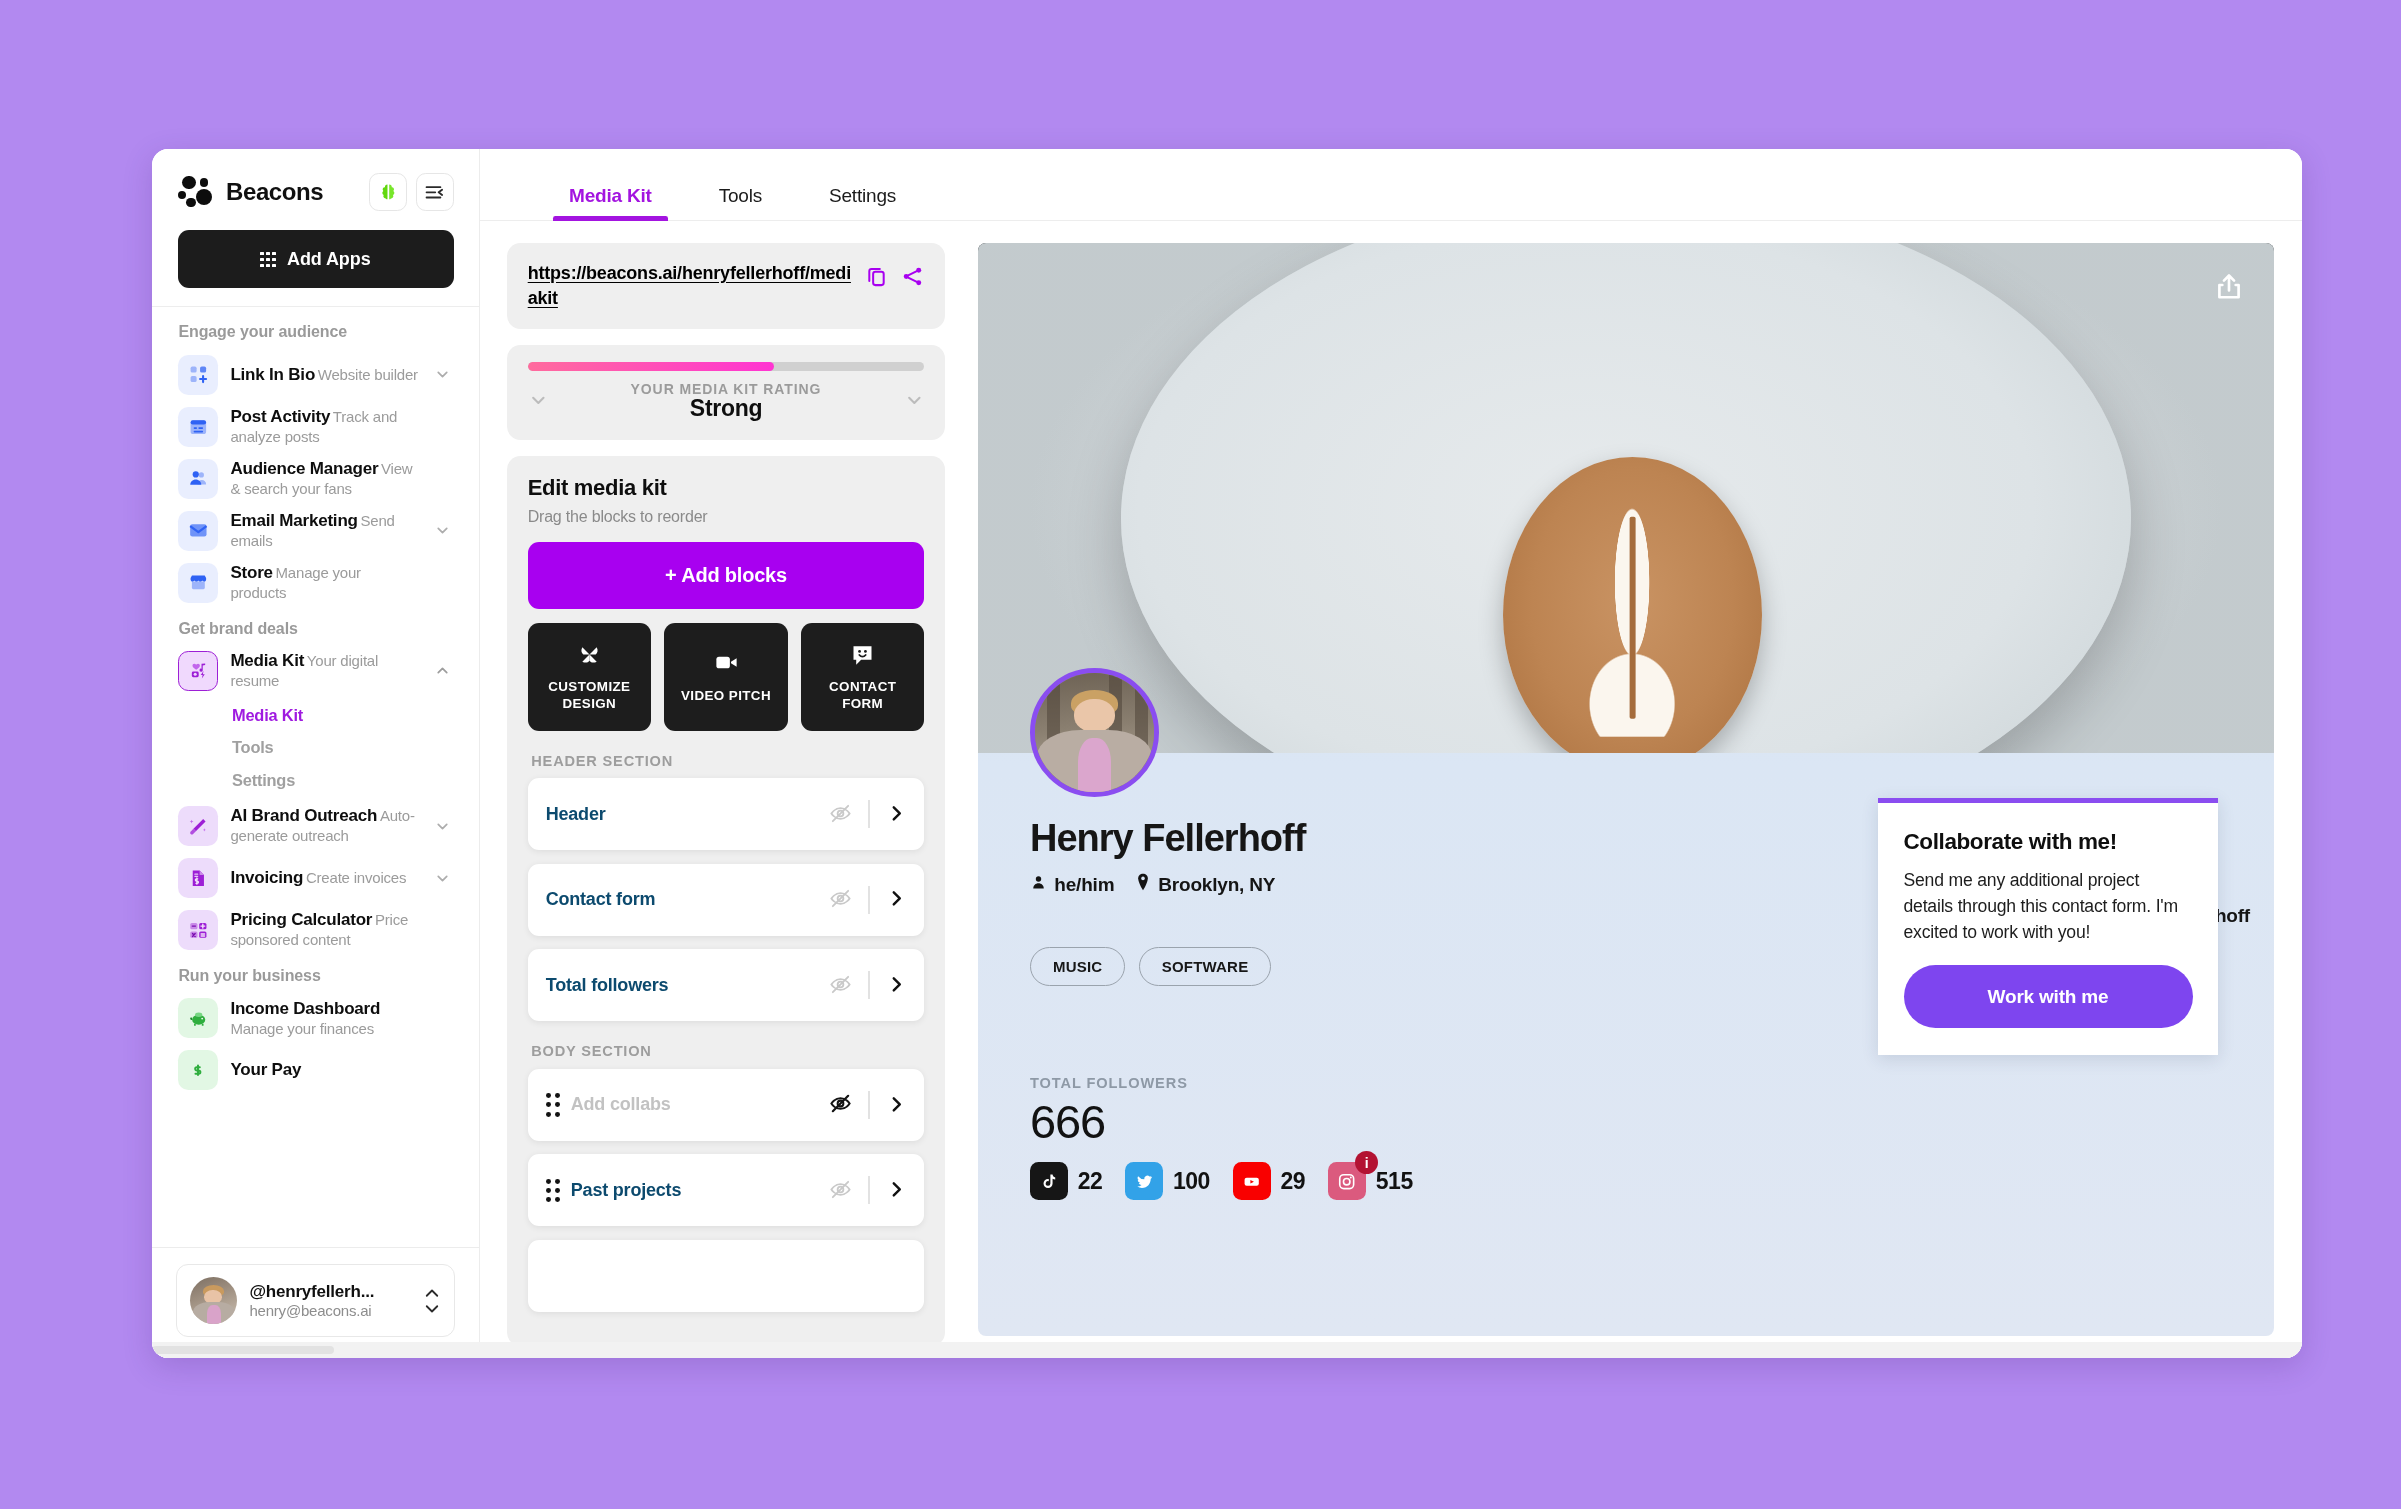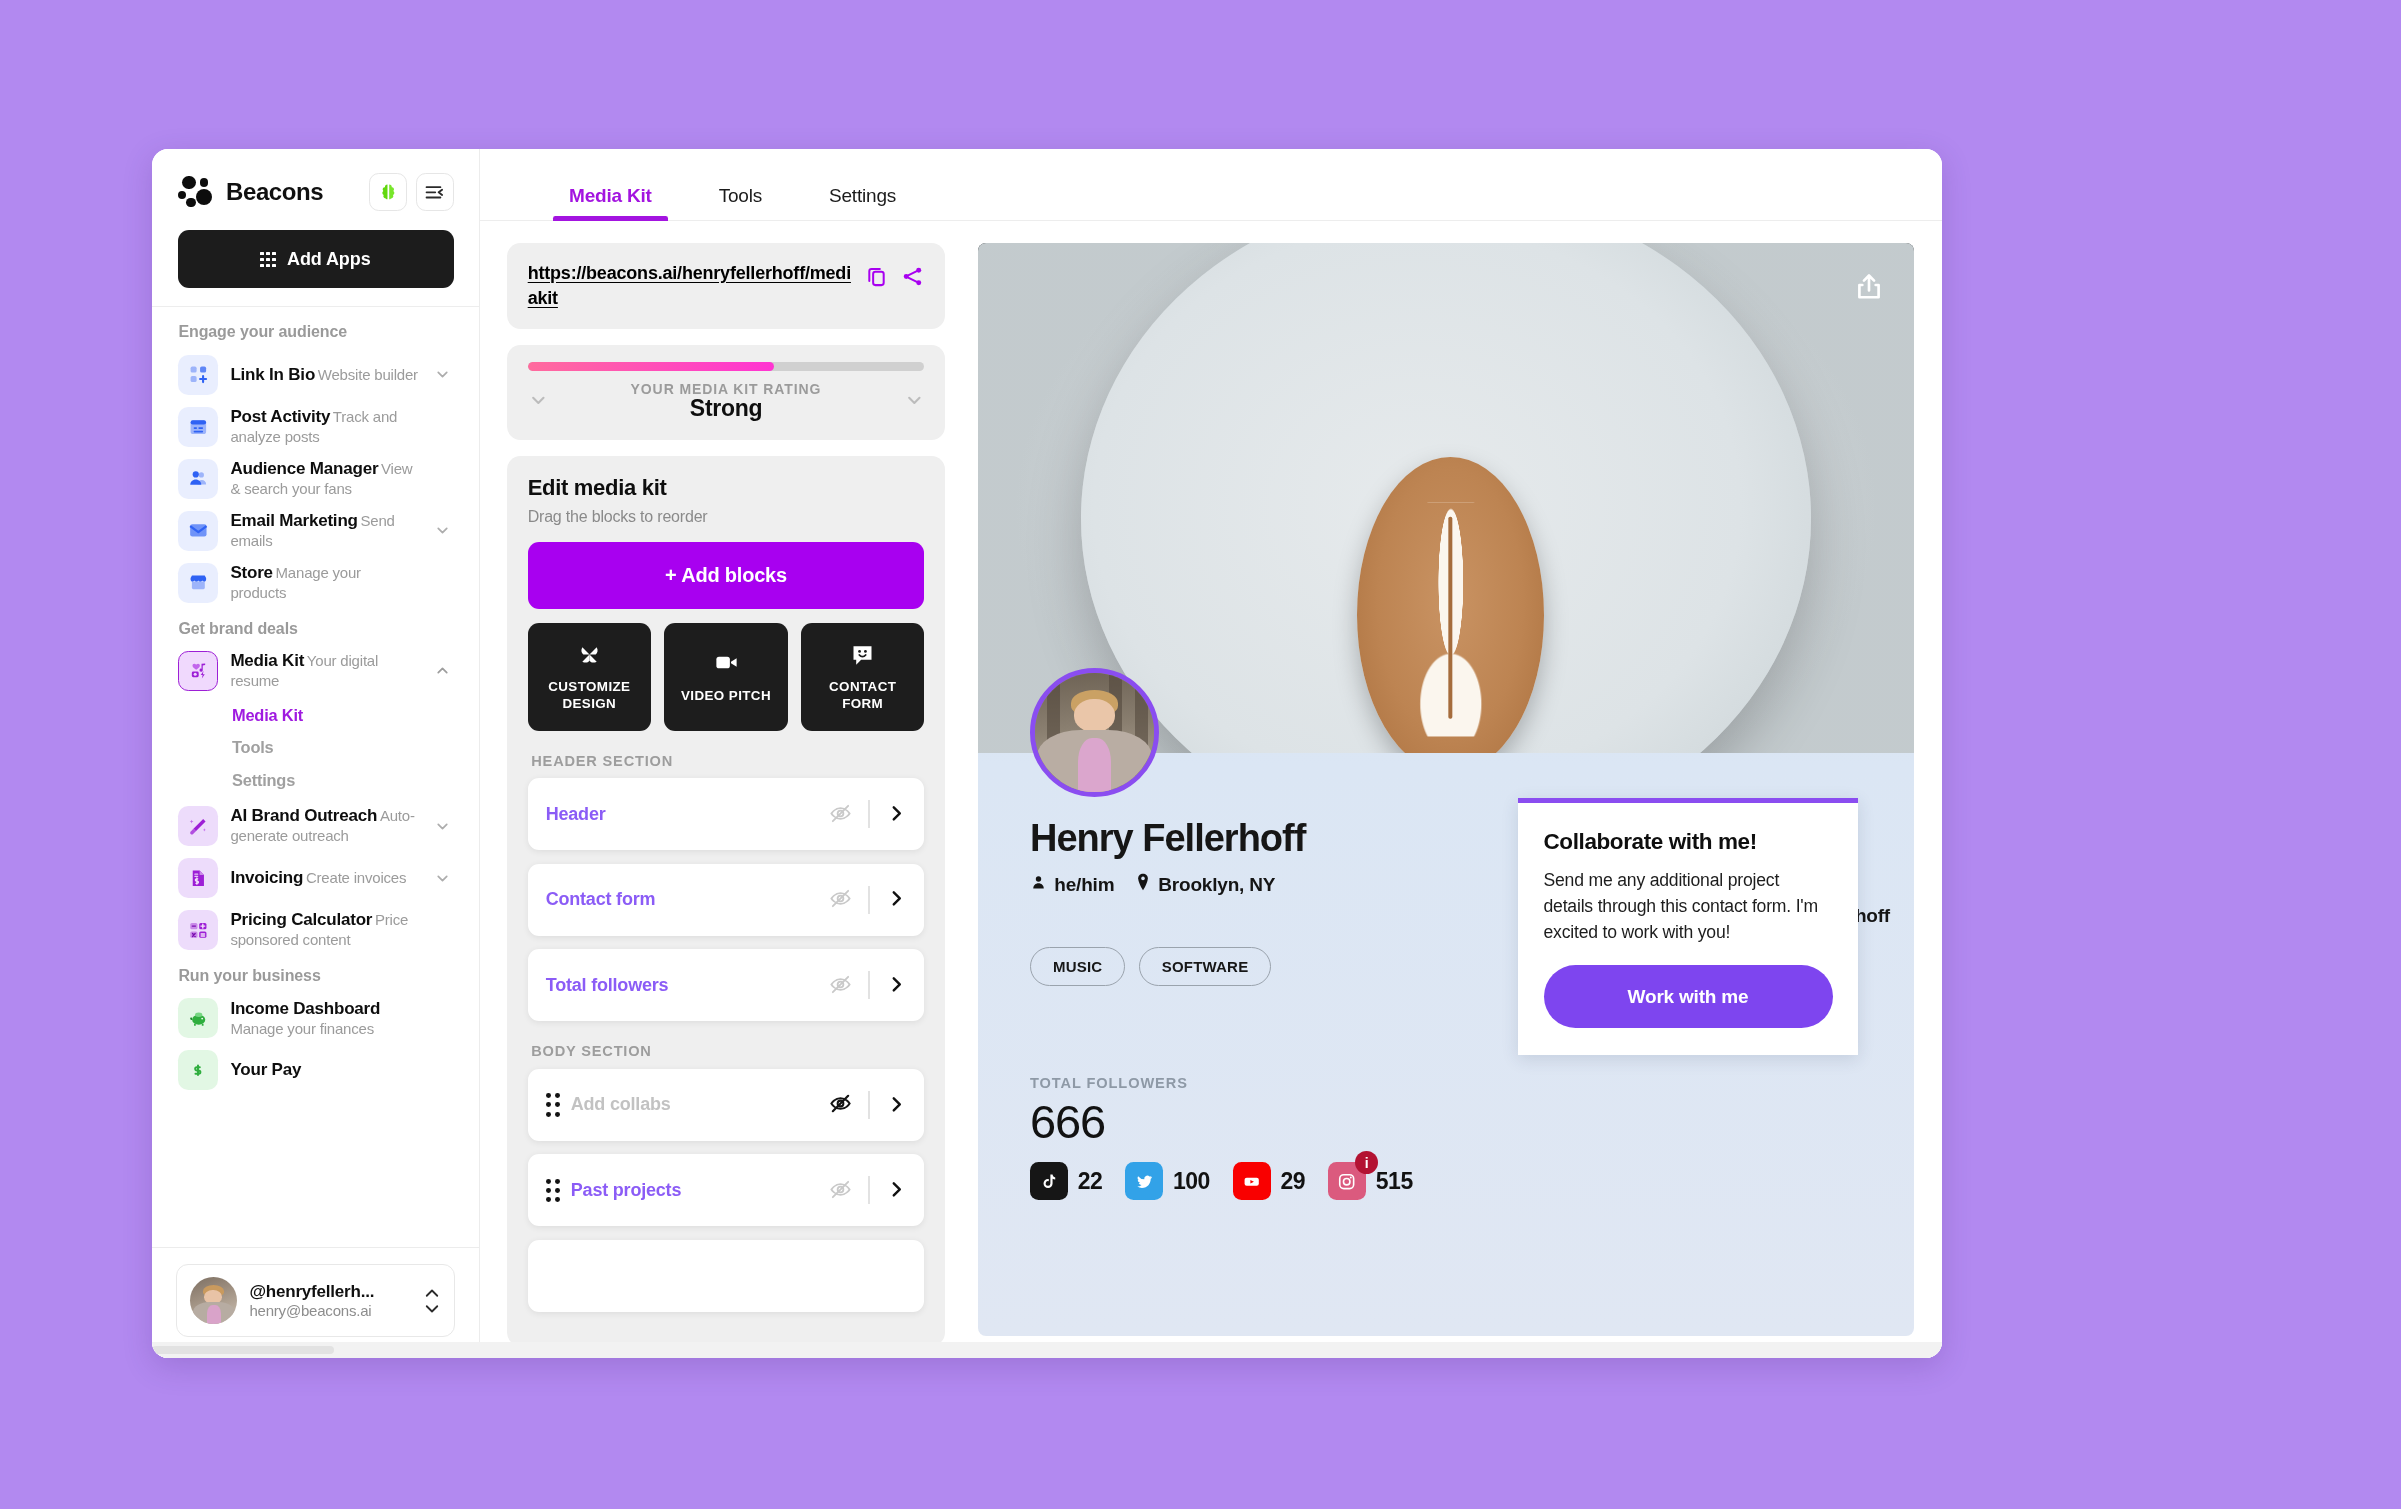--- a/index.html
+++ b/index.html
@@ -6,21 +6,21 @@
   html,body { width:2401px; height:1510px; overflow:hidden; }
   body {
     background:#b289f0;
     font-family:"Liberation Sans", sans-serif;
     -webkit-font-smoothing:antialiased;
   }
 
   
   .app-window{
     position:absolute; left:152px; top:149px;
-    width:1790px; height:1209px;
+    width:2150px; height:1209px;
     background:#ffffff;
     border-radius:16px;
     overflow:hidden;
     display:flex;
     box-shadow:0 8.5px 30px rgba(60,20,110,.18);
   }
 
   
   .sidebar{
     width:328px; height:100%;
@@ -170,21 +170,21 @@
     margin:22px 0 9.7px 3.6px;
   }
   .block-row{
     background:#fff; border-radius:11px; height:72px;
     display:flex; align-items:center; gap:11px; padding:0 18px;
     margin-bottom:13.4px;
     box-shadow:0 1.8px 6px rgba(0,0,0,.07);
   }
   .drag-dots{ display:grid; grid-template-columns:repeat(2,4.9px); grid-template-rows:repeat(3,4.9px); gap:4.3px; flex:0 0 auto; }
   .drag-dots b{ width:4.9px; height:4.9px; background:#131313; border-radius:50%; display:block; }
-  .block-name{ flex:1; font-size:18px; font-weight:700; color:#8b5cf6; letter-spacing:-0.2px; }
+  .block-name{ flex:1; font-size:18px; font-weight:700; color:#0c4a6e; letter-spacing:-0.2px; }
   .block-name.muted{ color:#c2c2c2; }
   .block-acts{ display:flex; align-items:center; gap:16px; flex:0 0 auto; }
   .vdiv{ width:1.2px; height:28px; background:#e2e2e2; }
 
   
   .preview-wrap{ flex:1; min-width:0; padding:22px 28px 0 6px; }
   .preview{
     width:100%; height:1093px; border-radius:8px; overflow:hidden; position:relative;
     background:linear-gradient(180deg,#cfe1f3 0%,#dbe6f4 48%,#e0e7f3 100%);
   }

